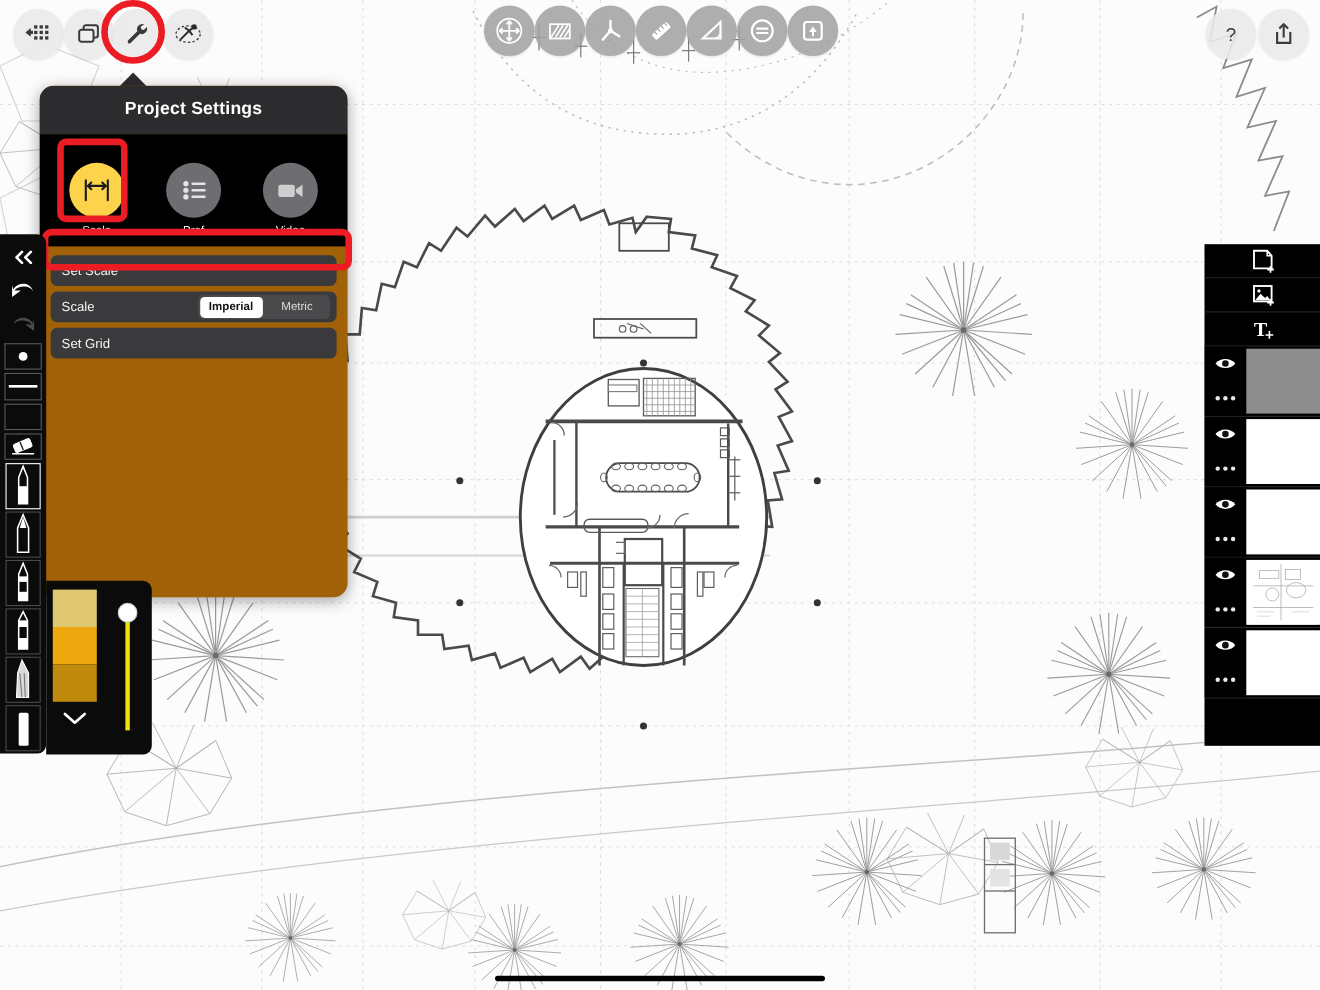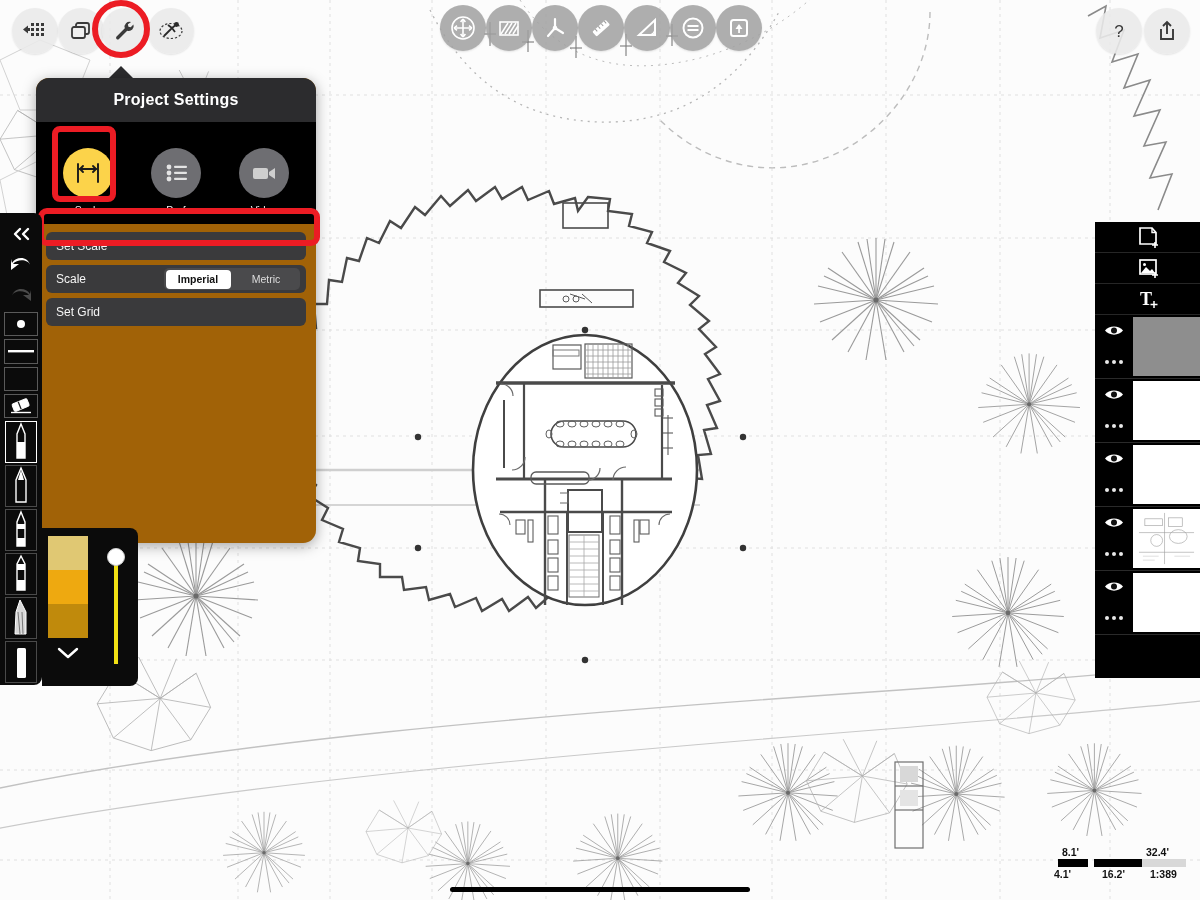--- a/index.html
+++ b/index.html
@@ -109,21 +109,21 @@
     border-radius: 6px;
     display: flex; align-items: center;
     padding: 13px 10px;
     color: #f5f5f5;
     font-size: 12px;
     position: relative;
   }
   #row-set-scale { margin-top: 8px; }
   .seg-control {
     position: absolute; right: 6px; top: 3px;
-    width: 136px; height: 22px;
+    width: 120px; height: 22px;
     background: #4a4a4c;
     border-radius: 5px;
     display: flex;
   }
   .seg-opt {
     flex: 1;
     display: flex; align-items: center; justify-content: center;
     font-size: 10.5px;
     color: #dddddd;
     border-radius: 4px;
@@ -970,32 +970,16 @@
         <div class="layer-more dots3">
           <i></i>
             <i></i>
             <i></i>
         </div>
       </div>
       <div class="layer-thumb"></div>
     </div>
   </div>
 
-  <div id="scale-bar">
-    <div class="sb-top">
-      <span class="sb-lbl" style="left:34px; top:0;">8.1'</span>
-      <span class="sb-lbl" style="left:118px; top:0;">32.4'</span>
-    </div>
-    <div class="sb-bars">
-      <div class="sb-seg" style="left:30px; width:30px;"></div>
-      <div class="sb-seg" style="left:66px; width:48px;"></div>
-      <div class="sb-seg light" style="left:114px; width:44px;"></div>
-    </div>
-    <div class="sb-bot">
-      <span class="sb-lbl" style="left:26px; top:0;">4.1'</span>
-      <span class="sb-lbl" style="left:74px; top:0;">16.2'</span>
-      <span class="sb-lbl" style="left:122px; top:0;">1:389</span>
-    </div>
-  </div>
 
   <div id="home-bar"></div>
 
 </div>
 
 </body></html>

